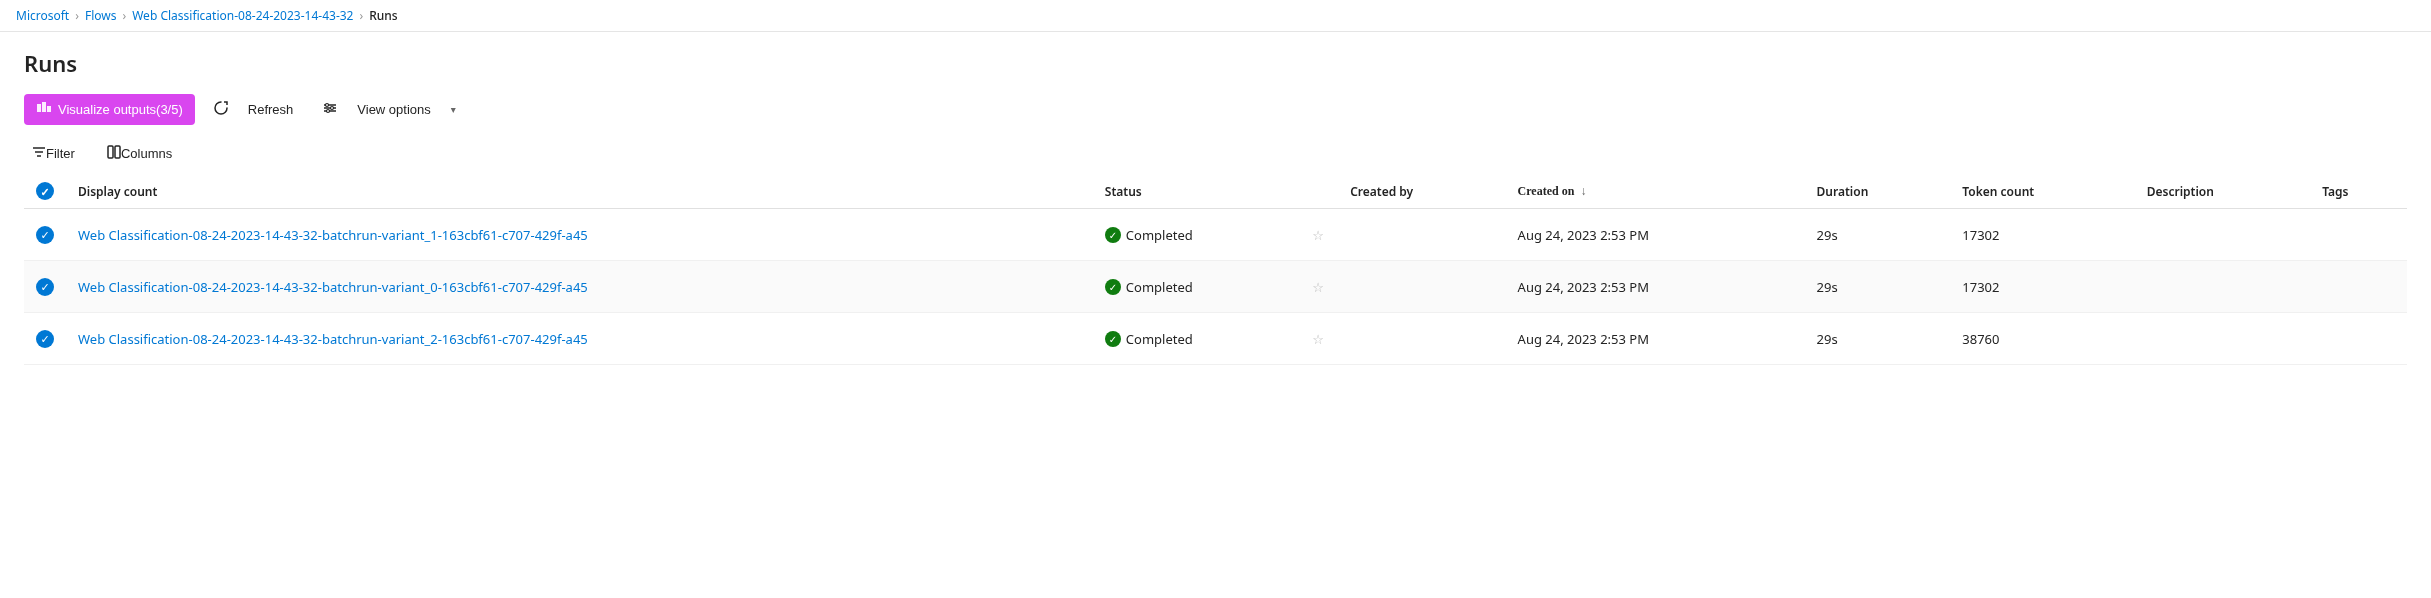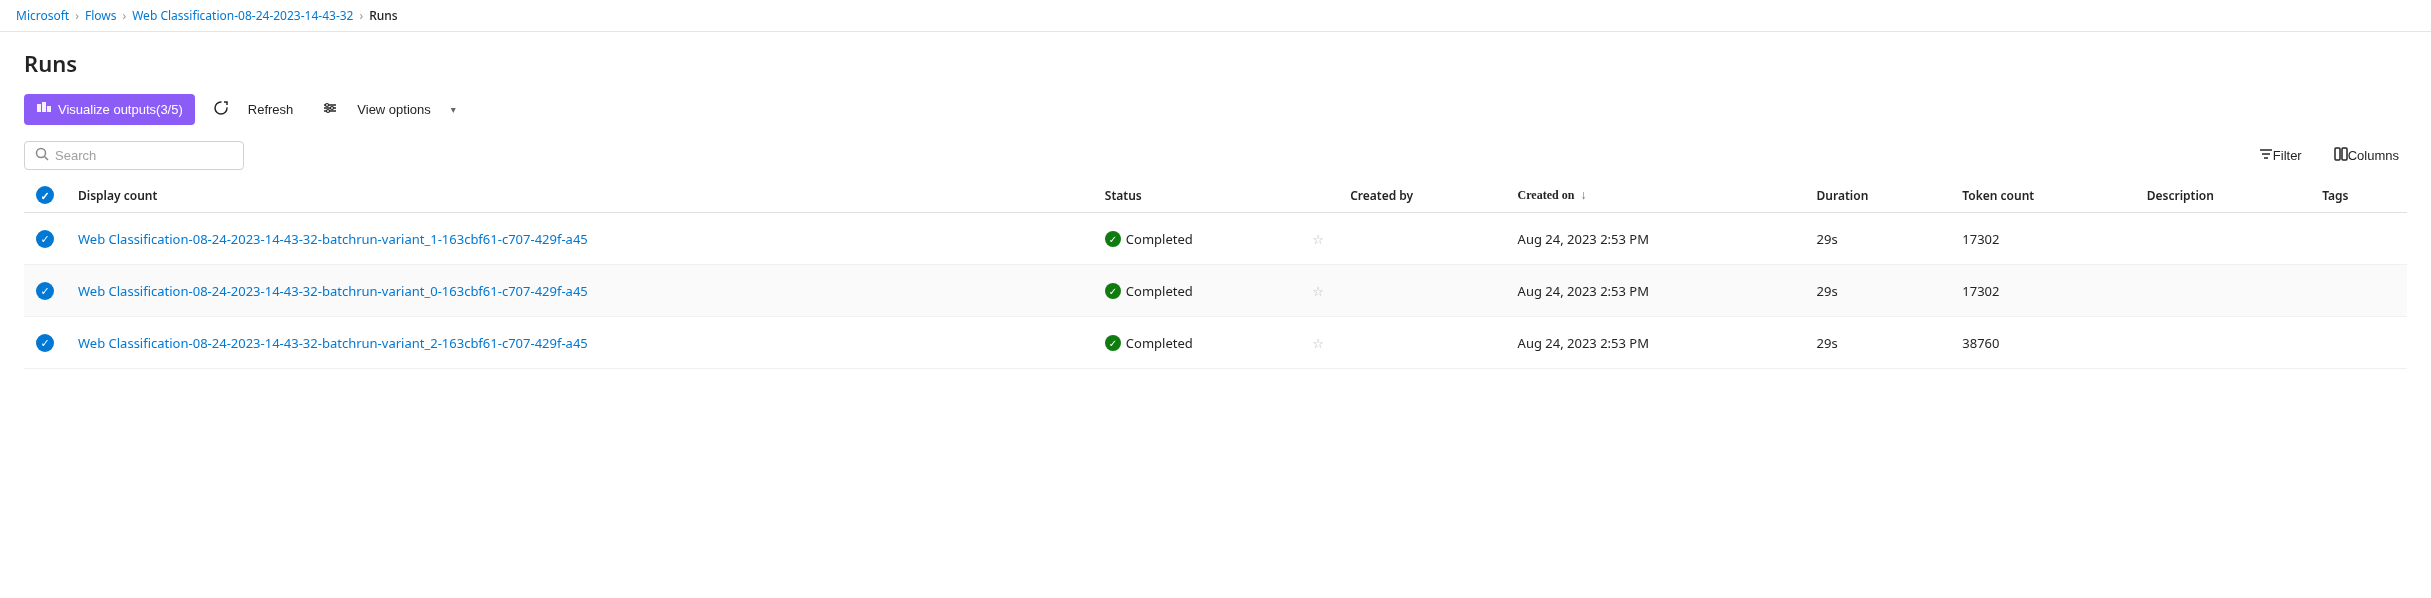--- a/index.html
+++ b/index.html
@@ -56,21 +56,21 @@
       display: flex;
       align-items: center;
       gap: 8px;
       margin-bottom: 16px;
     }
 
     .btn-visualize {
       display: flex;
       align-items: center;
       gap: 6px;
-      background: #8b5cf6;
+      background: #d946ef;
       color: #fff;
       border: none;
       border-radius: 4px;
       padding: 6px 12px;
       font-size: 13px;
       font-weight: 500;
       cursor: pointer;
       white-space: nowrap;
     }
 
@@ -289,29 +289,20 @@
           <circle cx="9" cy="7" r="1.5" fill="#fff" stroke="#242424" stroke-width="1.2"></circle>
           <circle cx="5" cy="10" r="1.5" fill="#fff" stroke="#242424" stroke-width="1.2"></circle>
         </svg>
       </span>
       <span>View options</span>
       <span style="font-size:10px; color:#666;">▾</span>
     </button>
   </div>
 
   <div class="search-filter-row">
-    <div class="search-box">
-      <span>
-        <svg width="14" height="14" viewBox="0 0 14 14" fill="none" stroke="#888" stroke-width="1.5">
-          <circle cx="6" cy="6" r="4.5"></circle>
-          <line x1="9.5" y1="9.5" x2="13" y2="13"></line>
-        </svg>
-      </span>
-      <input type="text" placeholder="Search" style="">
-    </div>
 
     <div class="filter-columns">
       <button class="btn-filter">
         <span>
           <svg width="14" height="14" viewBox="0 0 14 14" fill="none" stroke="#242424" stroke-width="1.5">
             <line x1="1" y1="3" x2="13" y2="3"></line>
             <line x1="3" y1="7" x2="11" y2="7"></line>
             <line x1="5" y1="11" x2="9" y2="11"></line>
           </svg>
         </span>

